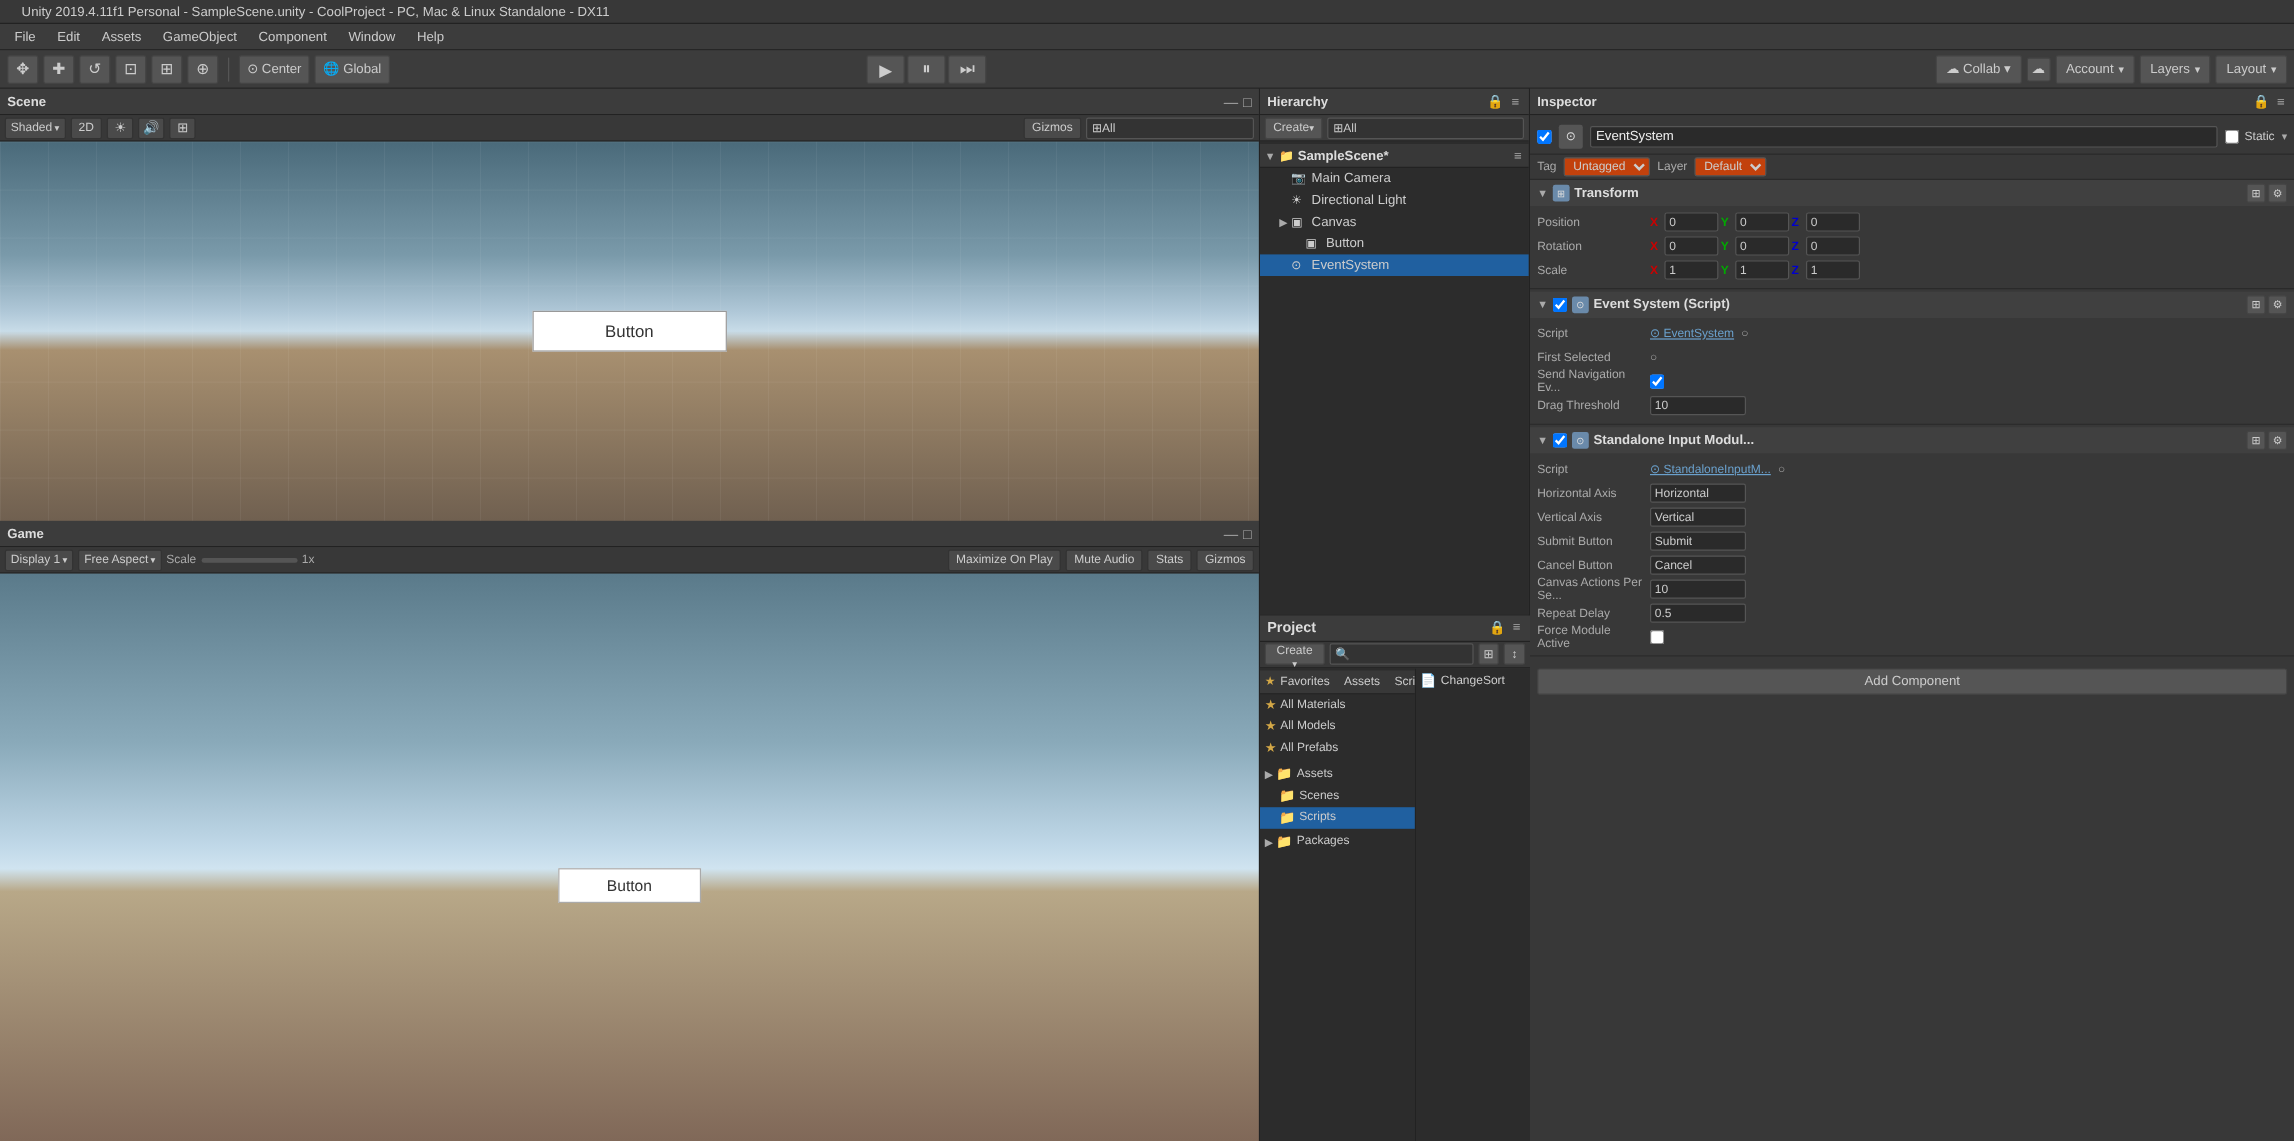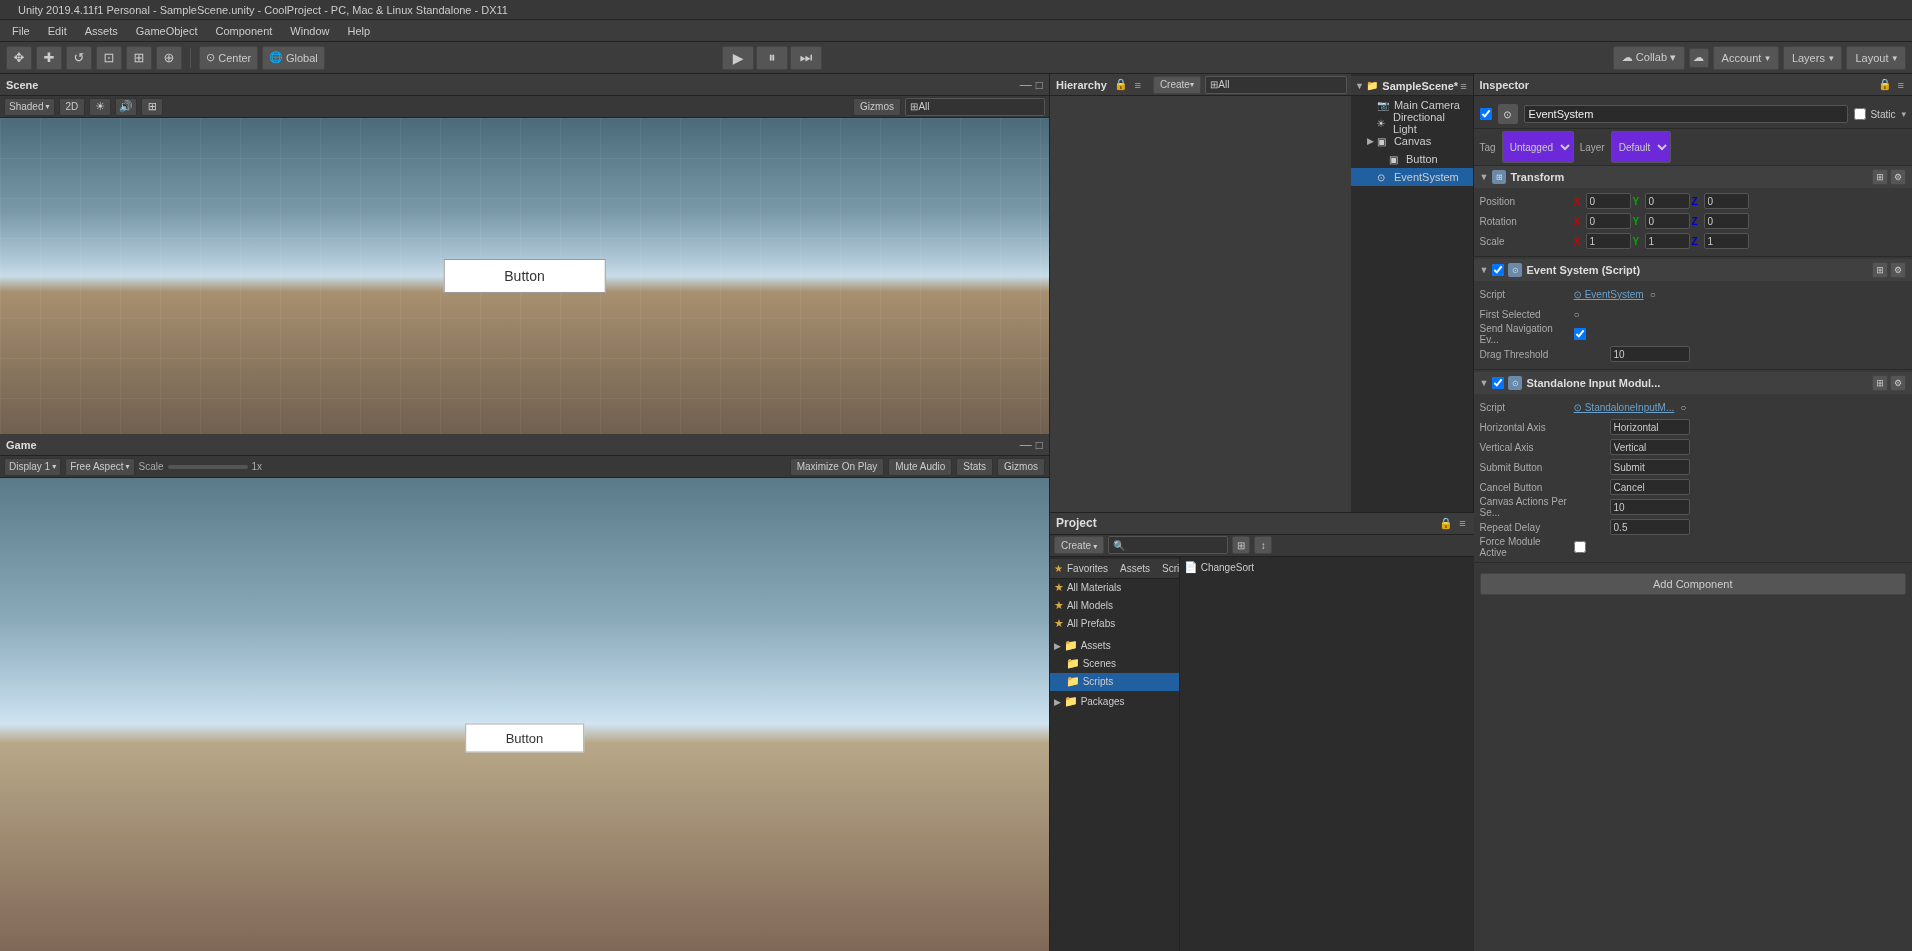--- a/index.html
+++ b/index.html
@@ -505,24 +505,24 @@
     .tag-layer-row {
       display: flex;
       align-items: center;
       padding: 2px 6px;
       gap: 6px;
       font-size: 10px;
       color: #aaa;
       border-bottom: 1px solid #2a2a2a;
     }
     .tag-dropdown {
-      background: #6d28d9;
+      background: #c2410c;
       border: 1px solid #555;
       color: #ccc;
-      height: 32px;
+      height: 16px;
       padding: 0 3px;
       font-size: 10px;
       border-radius: 2px;
     }
     .component-section {
       border-bottom: 1px solid #2a2a2a;
       margin-bottom: 2px;
     }
     .component-header {
       display: flex;
@@ -625,21 +625,20 @@
     }
     .prop-input-fixed {
       background: #2a2a2a;
       border: 1px solid #555;
       color: #ccc;
       height: 16px;
       width: 80px;
       padding: 0 3px;
       font-size: 10px;
       border-radius: 2px;
-      margin-left: 36px;
     }
     .prop-checkbox {
       width: 12px;
       height: 12px;
     }
     .prop-link {
       color: #6aa0cc;
       font-size: 10px;
       cursor: pointer;
       text-decoration: underline;
@@ -894,21 +893,21 @@
         <div class="game-button-obj">Button</div>
       </div>
     </div>
 
   </div>
 
   <div id="right-panels">
 
     <div id="hierarchy-and-project">
 
-      <div id="hierarchy-panel" style="flex: 0 0 50%; display:flex; flex-direction:row; border-bottom:1px solid #222;">
+      <div id="hierarchy-panel" style="flex: 0 0 50%; display:flex; flex-direction:column; border-bottom:1px solid #222;">
         <div class="panel-header">
           <span class="panel-title">Hierarchy</span>
           <div class="window-controls">
             <button class="win-btn">🔒</button>
             <button class="win-btn">≡</button>
           </div>
         </div>
         <div class="hierarchy-toolbar">
           <button class="create-btn">Create</button>
           <input class="hier-search" value="⊞All" style="">

